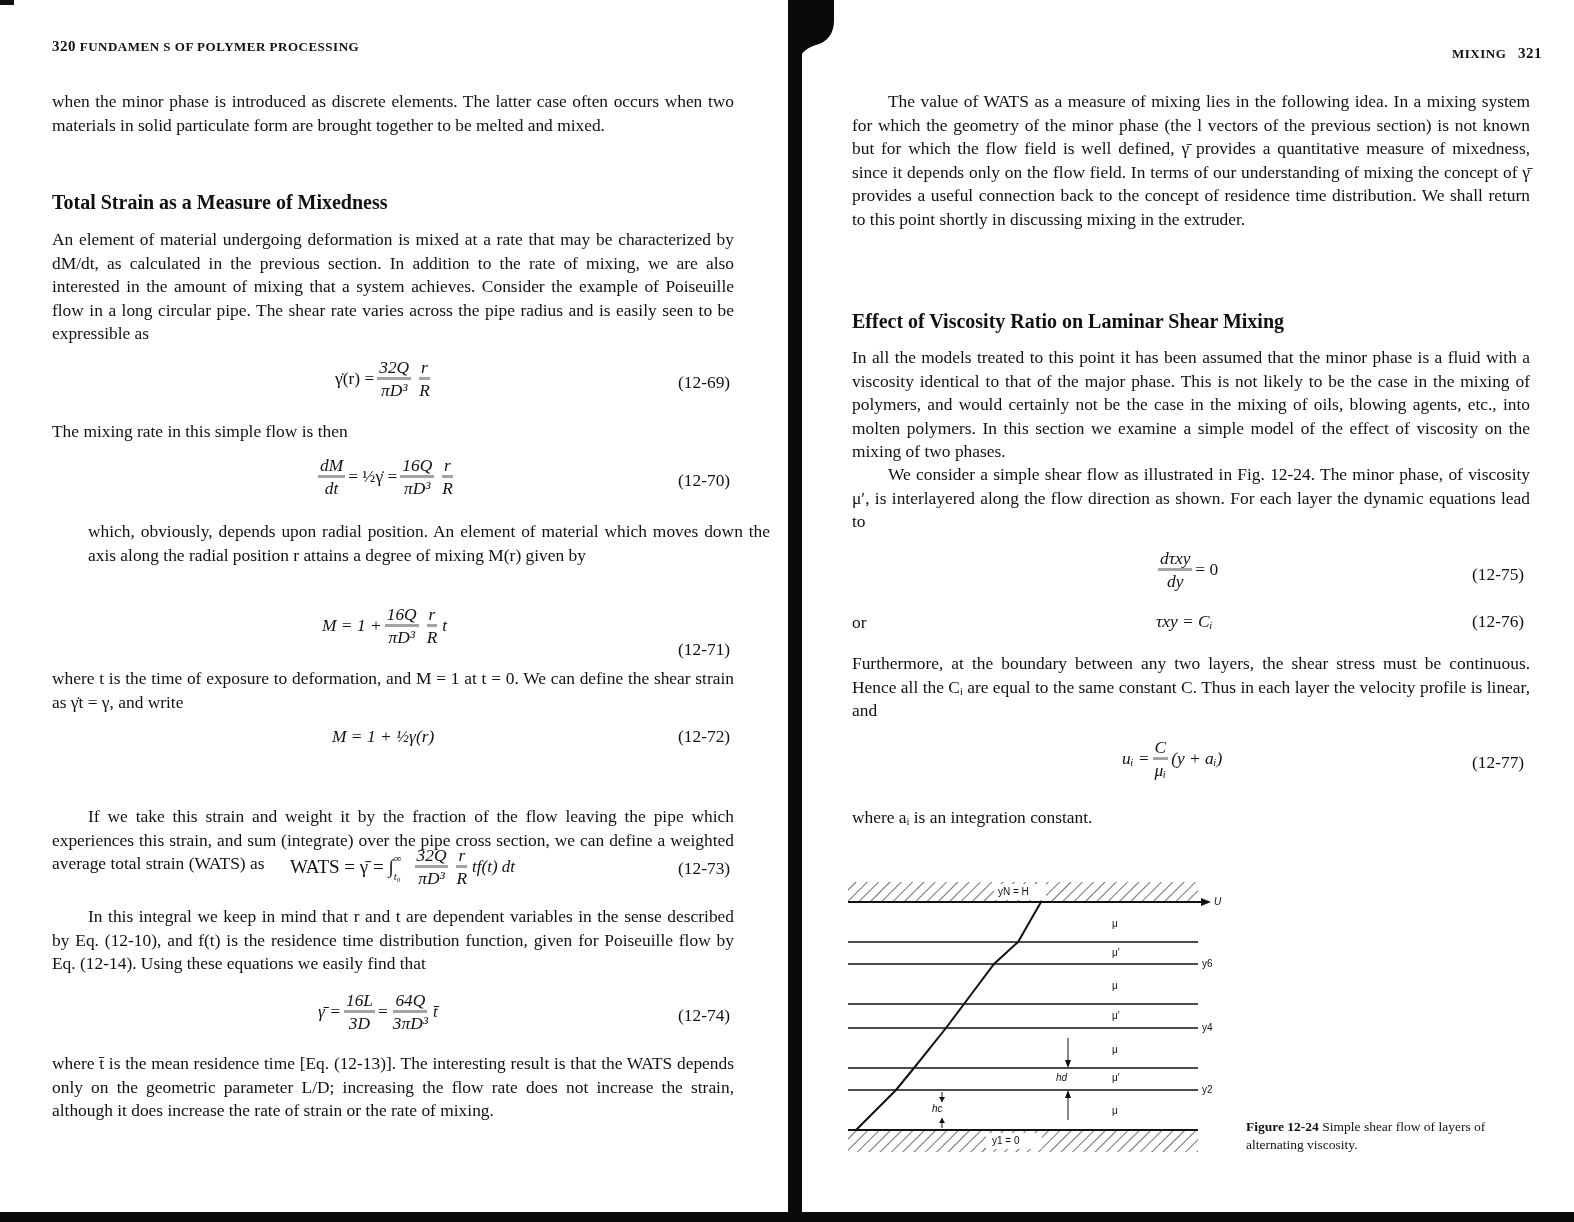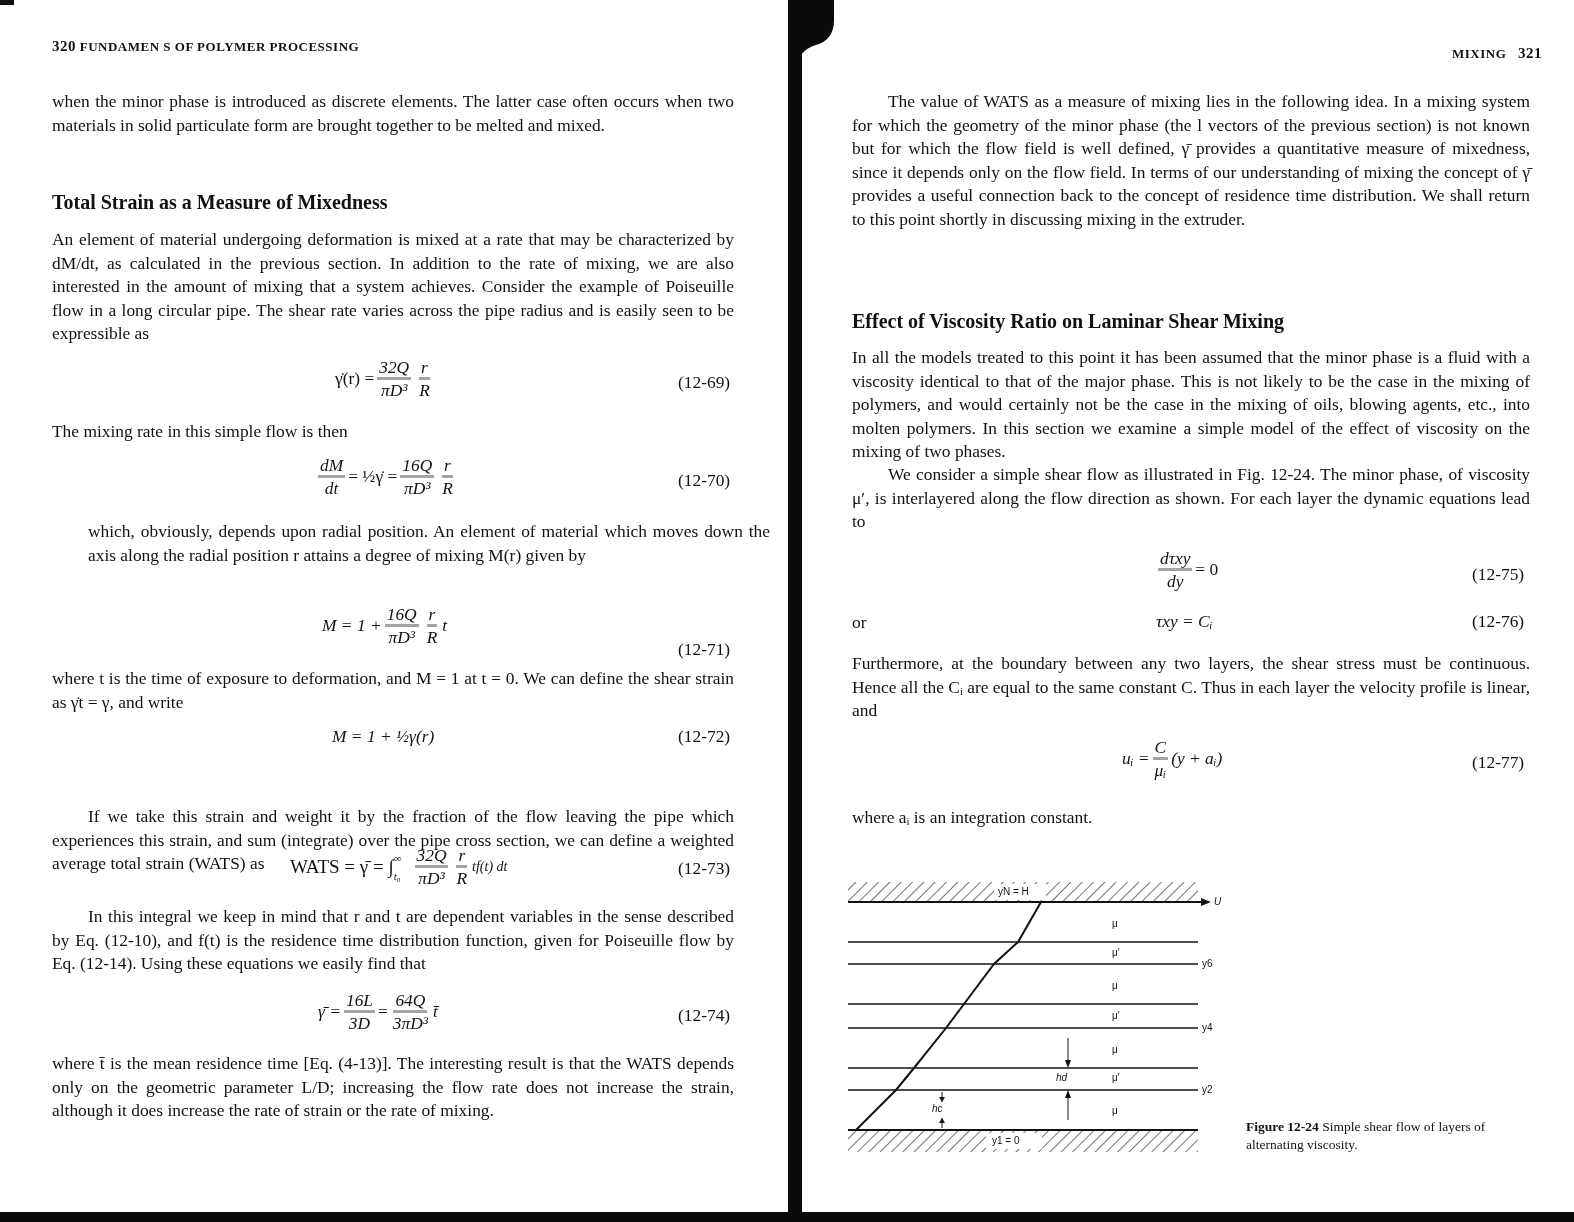--- a/index.html
+++ b/index.html
@@ -109,42 +109,42 @@
       <i>t₀</i>
     </span>
     <span class="frac">
         <i class="n">32Q</i>
         <i class="d">πD³</i>
       </span>
     <span class="frac">
         <i class="n">r</i>
         <i class="d">R</i>
       </span>
-    <i style="font-size:14px;font-style:italic;">tf(t) dt</i>
+    <i style="font-size:17px;font-style:italic;">tf(t) dt</i>
   </div>
   <div class="eqnum" style="left:678px;top:858px;">(12-73)</div>
 
   <div class="para indent" style="left:52px;top:905px;width:682px;">In this integral we keep in mind that r and t are dependent variables in the sense described by Eq. (12-10), and f(t) is the residence time distribution function, given for Poiseuille flow by Eq. (12-14). Using these equations we easily find that</div>
 
   <div class="eq" style="left:318px;top:990px;">
     <i>γ̄ =</i>
     <span class="frac">
         <i class="n">16L</i>
         <i class="d">3D</i>
       </span>
     <span>=</span>
     <span class="frac">
         <i class="n">64Q</i>
         <i class="d">3πD³</i>
       </span>
     <i>t̄</i>
   </div>
   <div class="eqnum" style="left:678px;top:1005px;">(12-74)</div>
 
-  <div class="para" style="left:52px;top:1052px;width:682px;">where t̄ is the mean residence time [Eq. (4-13)]. The interesting result is that the WATS depends only on the geometric parameter L/D; increasing the flow rate does not increase the strain, although it does increase the rate of strain or the rate of mixing.</div>
+  <div class="para" style="left:52px;top:1052px;width:682px;">where t̄ is the mean residence time [Eq. (12-13)]. The interesting result is that the WATS depends only on the geometric parameter L/D; increasing the flow rate does not increase the strain, although it does increase the rate of strain or the rate of mixing.</div>
 </div>
 
 <svg class="gutter-blob" viewBox="0 0 66 95">
   <path d="M0 0 H66 V20 Q66 40 48 45 Q30 50 28 70 V95 H20 V0 Z" fill="#0a0a0a"></path>
 </svg>
 <div class="gutter"></div>
 <div class="bottom-rule"></div>
 
 <div class="page right">
   <div class="runhead" style="left:610px;top:45px;margin-left:22px;">

